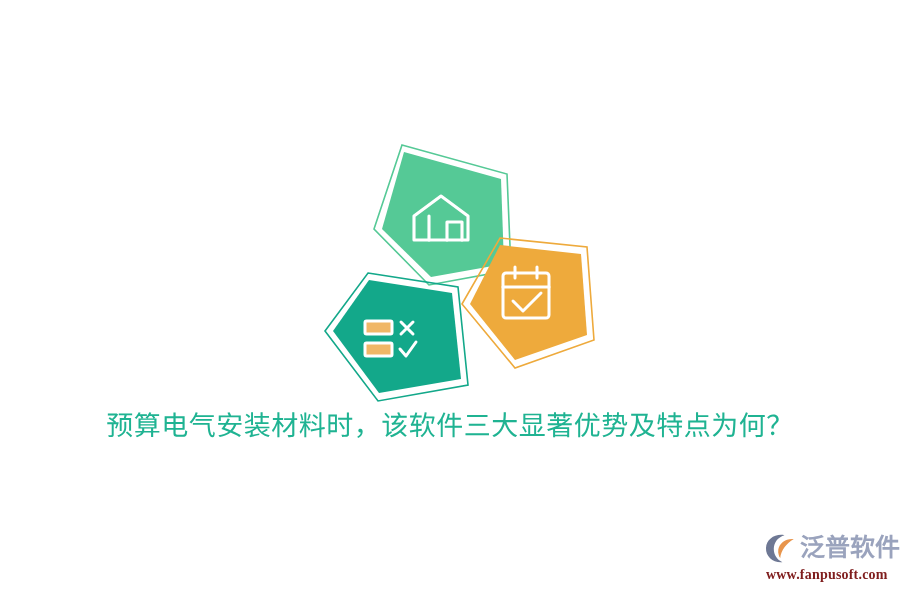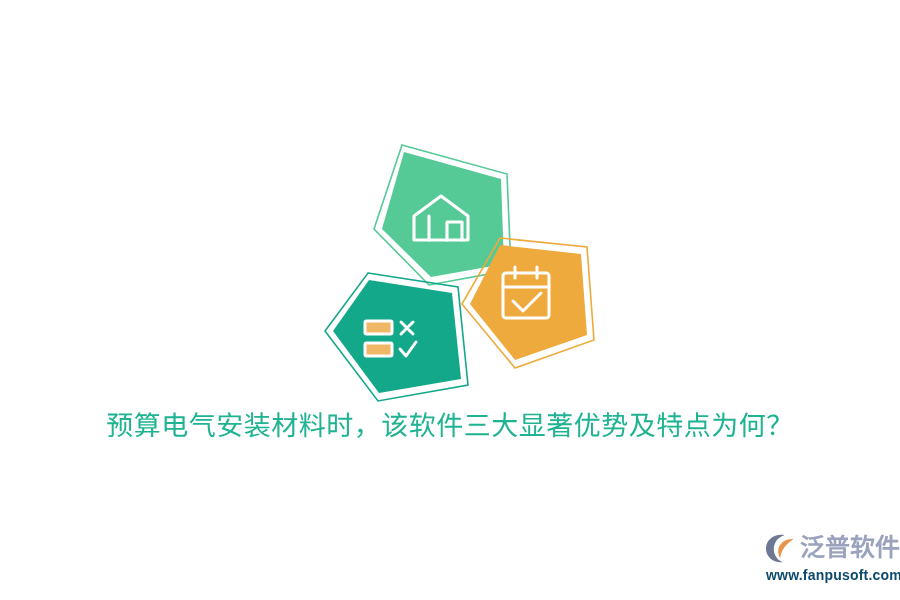--- a/index.html
+++ b/index.html
@@ -79,25 +79,25 @@
     font-size: 25px;
     font-weight: bold;
     line-height: 30px;
     color: #9aa3bd;
     letter-spacing: 0px;
     white-space: nowrap;
   }
   .logo-url {
     margin-top: -1px;
     padding-left: 2px;
-    font-family: Liberation Sans, sans-serif;
+    font-family: Liberation Serif, serif;
     font-size: 14px;
     font-weight: bold;
     line-height: 16px;
-    color: #0c4a6e;
+    color: #7f1d1d;
     letter-spacing: 0.2px;
     white-space: nowrap;
   }
 </style>
 </head>
 <body>
 
 <div class="canvas">
 
   <div class="illustration">

